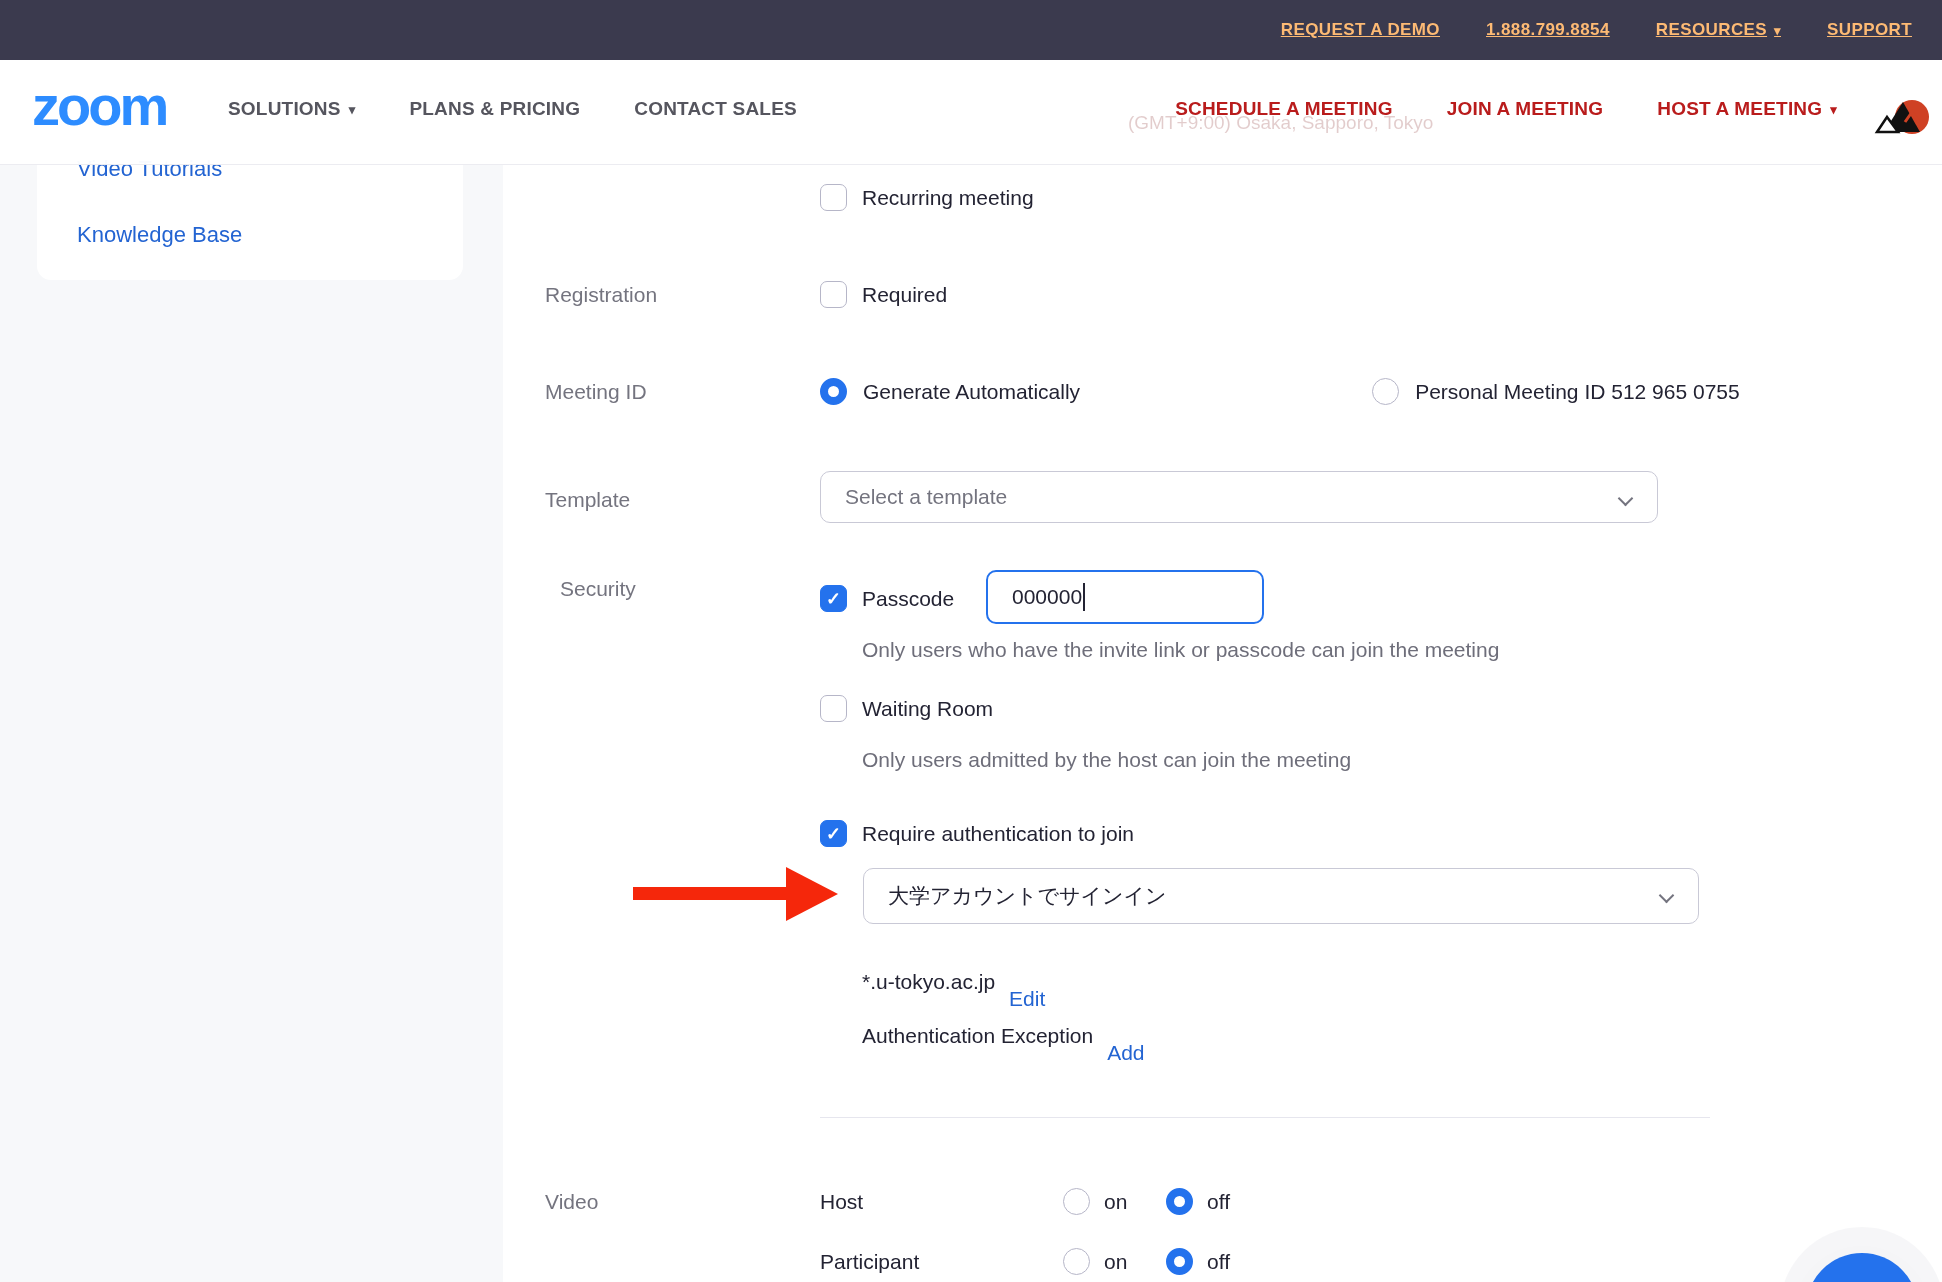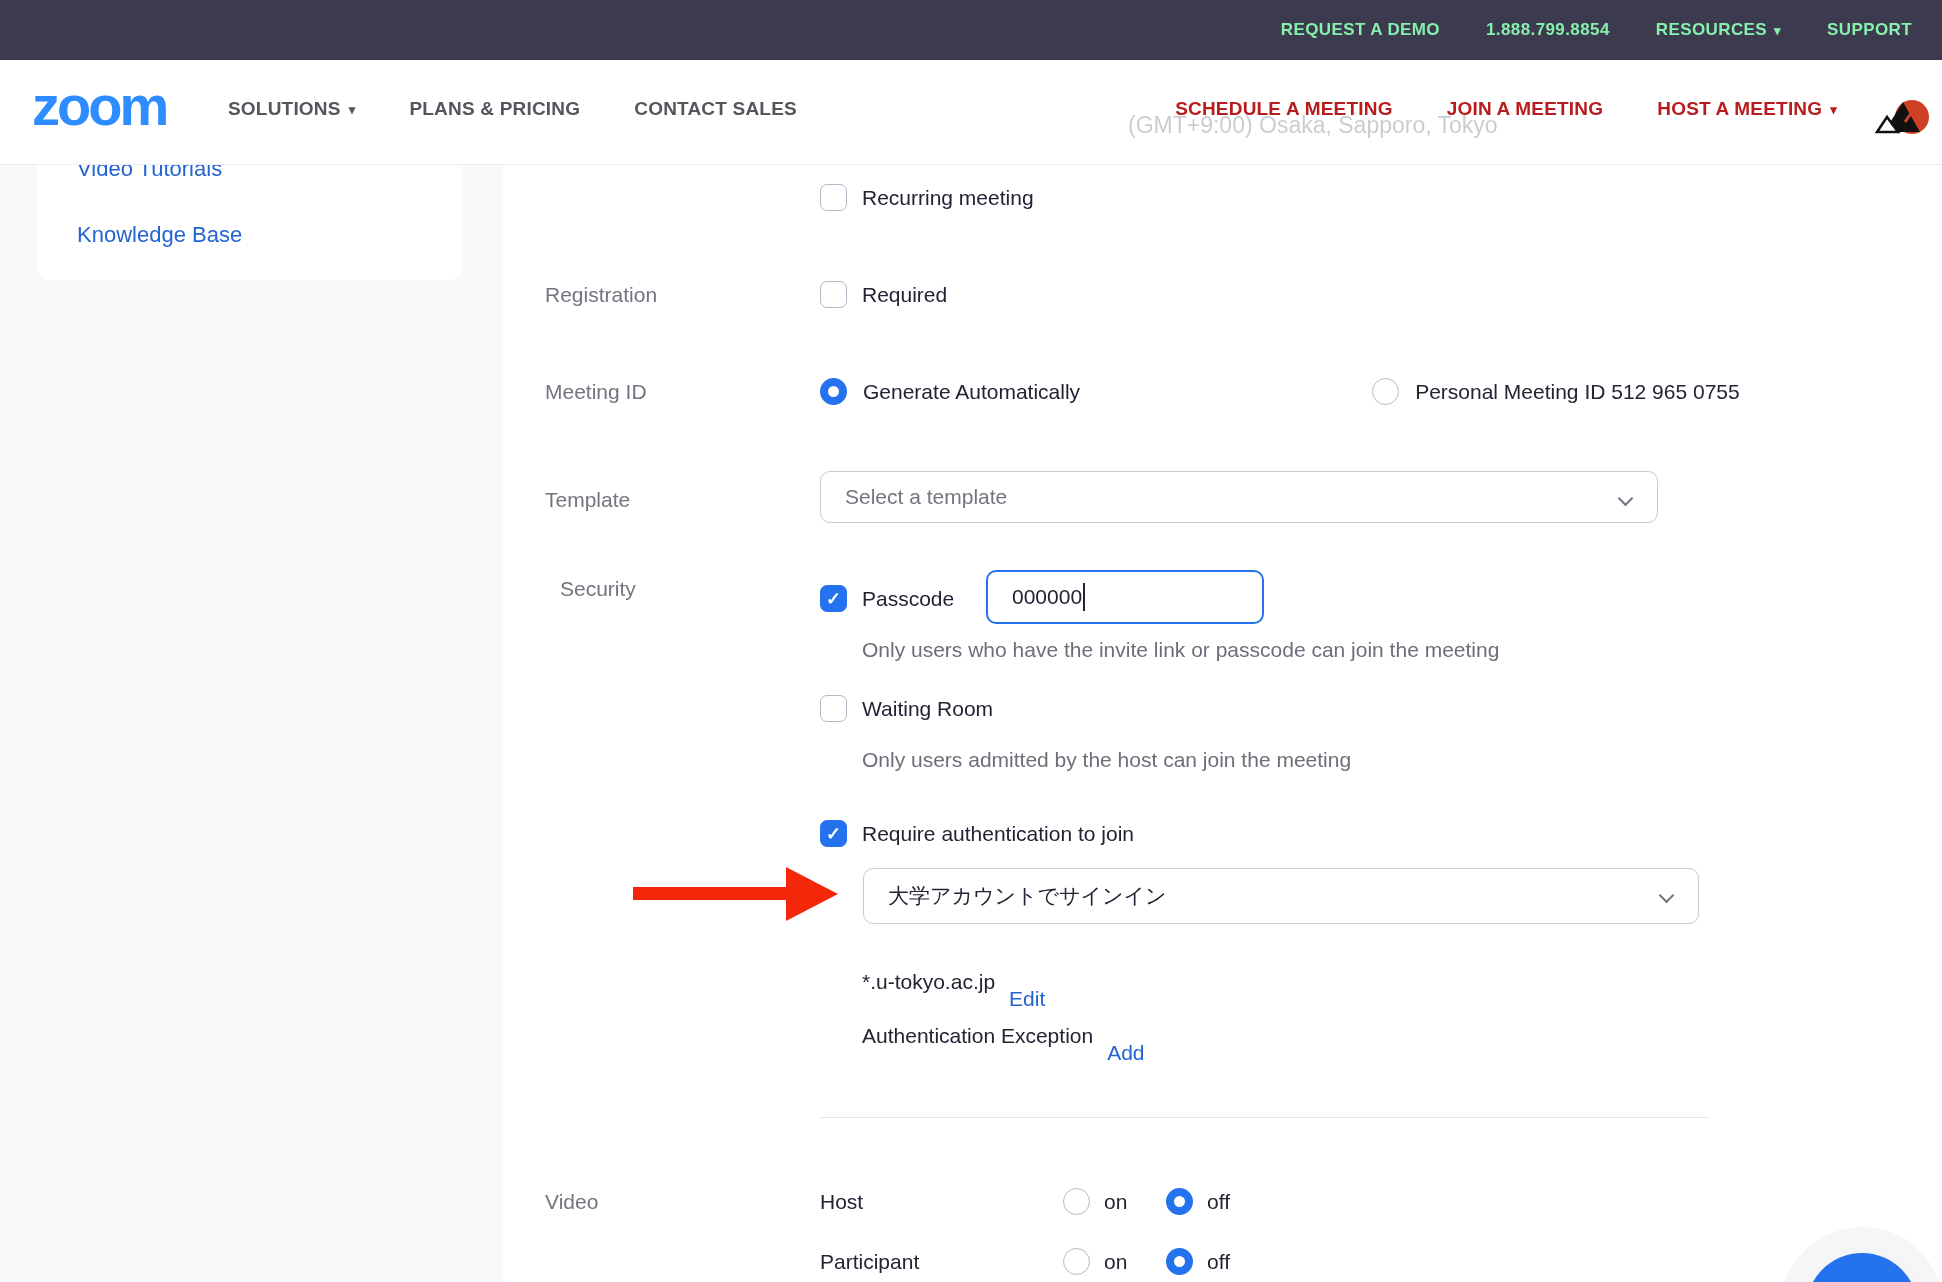--- a/index.html
+++ b/index.html
@@ -10,22 +10,22 @@
   }
 
   
   .topbar {
     position:absolute; top:0; left:0; width:1942px; height:60px;
     background:#3b3a4e; z-index:30;
     display:flex; align-items:center; justify-content:flex-end;
     gap:46px; padding-right:30px;
   }
   .topbar-item {
-    color:#86efac; font-size:17px; font-weight:700; letter-spacing:.4px;
-    cursor:pointer; white-space:nowrap; display:flex; align-items:center; gap:7px;
+    color:#fdba74; font-size:17px; font-weight:700; letter-spacing:.4px;
+    cursor:pointer; white-space:nowrap; display:flex; align-items:center; gap:7px;text-decoration:underline;
   }
   .caret { font-size:13px; line-height:1; }
 
   
   .nav {
     position:absolute; top:60px; left:0; width:1942px; height:105px;
     background:rgba(255,255,255,.97); z-index:20;
     border-bottom:1px solid #ececf1;
   }
   .logo {
@@ -41,22 +41,22 @@
   .nav-actions { position:absolute; right:105px; top:38px; display:flex; gap:54px; }
   .nav-action {
     font-size:19px; font-weight:700; color:#b91c1c; letter-spacing:.2px;
     cursor:pointer; display:flex; align-items:center; gap:8px; white-space:nowrap;text-align:center;
   }
   .avatar {
     position:absolute; right:12px; top:30px; width:56px; height:48px;
     cursor:pointer; overflow:hidden;
   }
   .ghost-tz {
-    position:absolute; left:1128px; top:52px; font-size:23px;
-    color:#0f172a; opacity:.22; pointer-events:none; white-space:nowrap;
+    position:absolute; left:1128px; top:52px; font-size:19px;
+    color:#7f1d1d; opacity:.22; pointer-events:none; white-space:nowrap;
   }
 
   
   .left-panel {
     position:absolute; left:0; top:165px; width:503px; height:1117px;
     background:#f7f8fa; z-index:1;
   }
   .sidebar-card {
     position:absolute; left:37px; top:150px; width:426px; height:130px;
     background:#ffffff; border-radius:14px; z-index:2;

